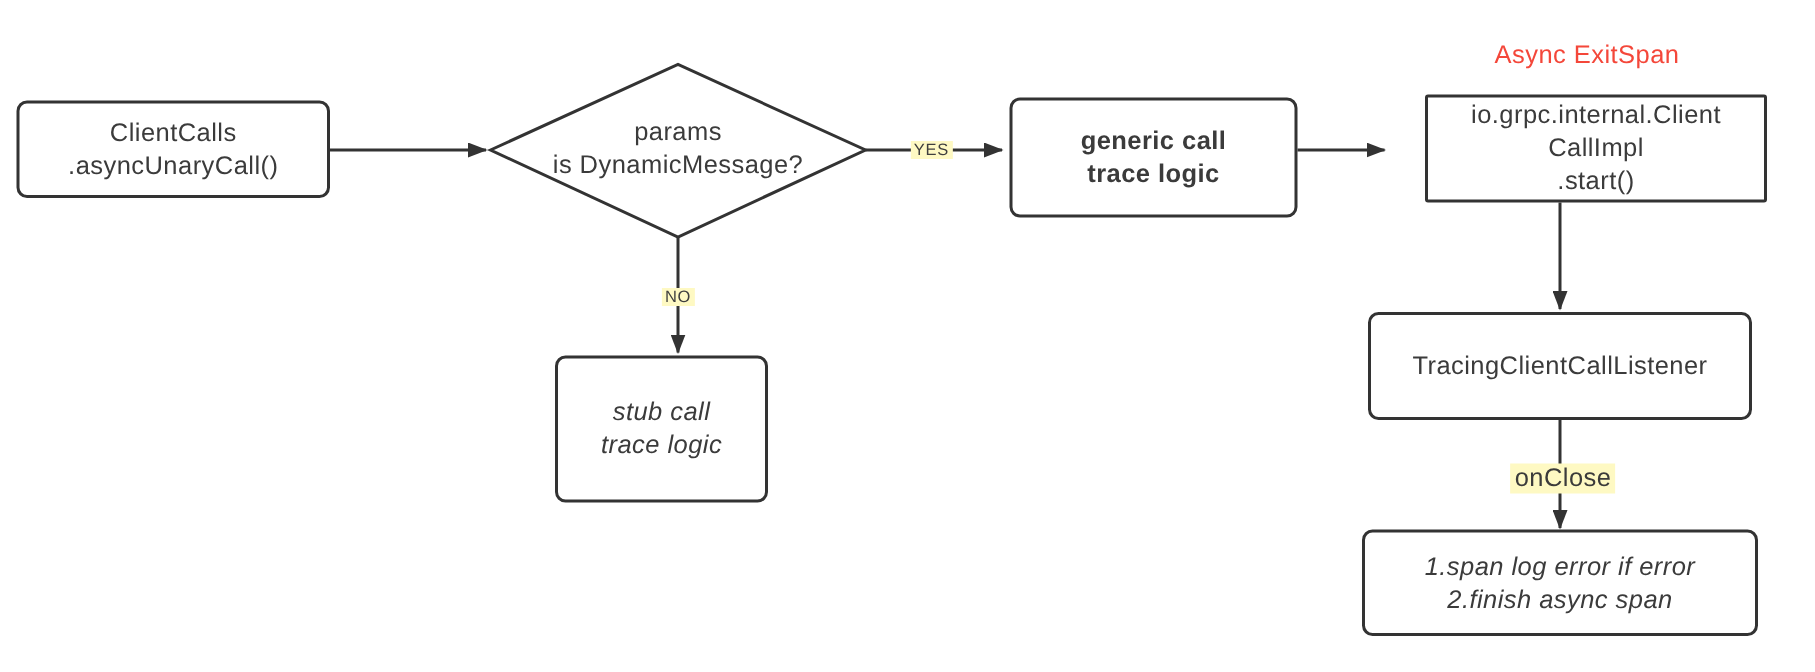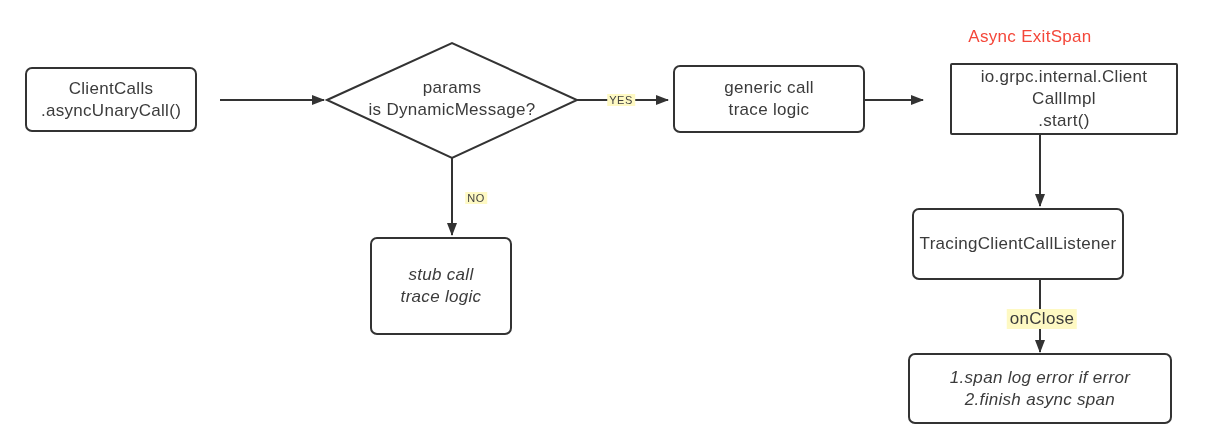--- a/index.html
+++ b/index.html
@@ -71,20 +71,21 @@
     padding: 0 2px;
     color: #3f3f3f;
   }
   .annotation {
     position: absolute;
     transform: translate(-50%, -50%);
     font-size: 17px;
     letter-spacing: 0.3px;
     white-space: nowrap;
     font-weight: 400;
+    margin-left: 28px;
   }
 </style>
 </head>
 <body>
 
 <div id="canvas">
 
   <svg id="connectors" viewBox="0 0 1210 448" xmlns="http://www.w3.org/2000/svg">
     <defs>
       <marker id="ah" markerWidth="13" markerHeight="10" refX="12" refY="5" orient="auto" markerUnits="userSpaceOnUse">
@@ -102,55 +103,55 @@
 
     <line x1="865" y1="100" x2="923" y2="100" stroke="#333333" stroke-width="2" marker-end="url(#ah)"></line>
 
     <line x1="1040" y1="135" x2="1040" y2="206" stroke="#333333" stroke-width="2" marker-end="url(#ah)"></line>
 
     <line x1="1040" y1="280" x2="1040" y2="352" stroke="#333333" stroke-width="2" marker-end="url(#ah)"></line>
   </svg>
 
   <div class="annotation" style="left: 1030px; top: 37px; color: rgb(244, 71, 58);">Async ExitSpan</div>
 
-  <div class="node" style="left:25px; top:67px; width:172px; height:65px;">
+  <div class="node" style="left:11px; top:67px; width:209px; height:65px;">
     <span>ClientCalls</span>
     <span>.asyncUnaryCall()</span>
   </div>
 
   <div class="diamond-label" style="left:452px; top:99px;">
     <span>params</span>
     <span>is DynamicMessage?</span>
   </div>
 
-  <div class="node" style="left:673px; top:65px; width:192px; height:68px;">
+  <div class="node" style="left:673px; top:65px; width:192px; height:80px;font-weight:bold;">
     <span>generic call</span>
     <span>trace logic</span>
   </div>
 
   <div class="node" style="left:370px; top:237px; width:142px; height:98px;font-style:italic;">
     <span>stub call</span>
     <span>trace logic</span>
   </div>
 
   <div class="node square" style="left:925px; top:63px; width:228px; height:72px; line-height:22px;margin-left:25px;">
     <span>io.grpc.internal.Client</span>
     <span>CallImpl</span>
     <span>.start()</span>
   </div>
 
-  <div class="node" style="left:912px; top:208px; width:212px; height:72px;">
+  <div class="node" style="left:912px; top:208px; width:256px; height:72px;">
     <span>TracingClientCallListener</span>
   </div>
 
   <div class="node" style="left:908px; top:353px; width:264px; height:71px;font-style:italic;">
     <span>1.span log error if error</span>
     <span>2.finish async span</span>
   </div>
 
   <div class="edge-label small" style="left:621px; top:100px;">YES</div>
 
-  <div class="edge-label small" style="left:476px; top:198px;text-align:center;">NO</div>
+  <div class="edge-label small" style="left:452px; top:198px;text-align:center;">NO</div>
 
 
   <div class="edge-label" style="left:1042px; top:319px;">onClose</div>
 
 </div>
 
 </body></html>

